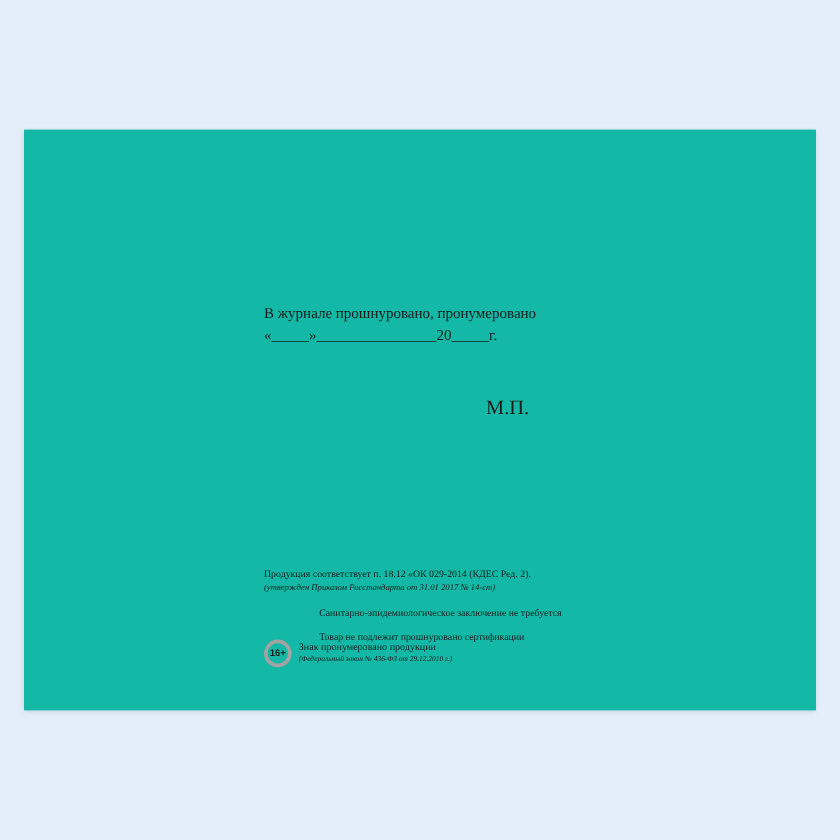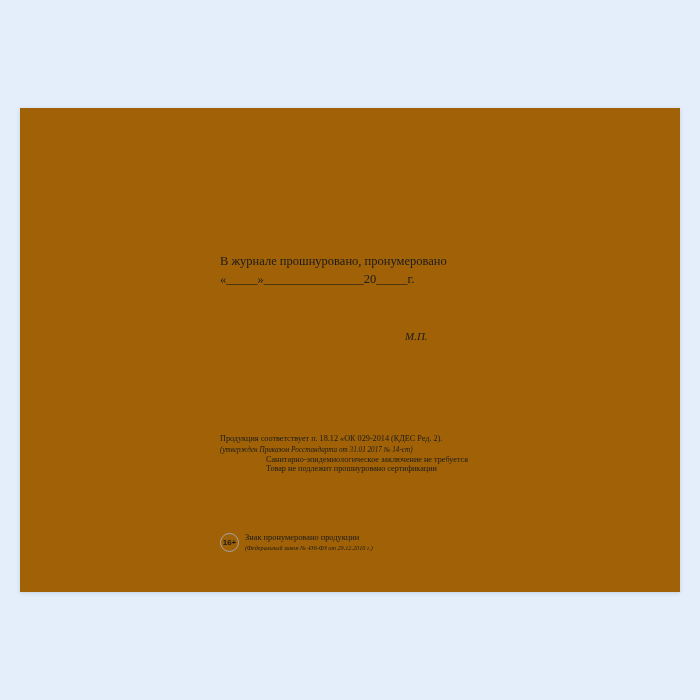--- a/index.html
+++ b/index.html
@@ -17,79 +17,80 @@
     position: relative;
     width: 700px;
     height: 700px;
   }
   #page {
     position: absolute;
     left: 20px;
     top: 108px;
     width: 660px;
     height: 484px;
-    background: #a16207;
+    background: #14b8a6;
     box-shadow: 0 1px 4px rgba(40, 70, 110, 0.18);
   }
   .block-signature {
     position: absolute;
     left: 200px;
     top: 145px;
     width: 290px;
     color: #1b1b1b;
     font-size: 12.5px;
     line-height: 1.42;
   }
   .block-signature .line {
     white-space: nowrap;
   }
   .mp {
     position: absolute;
     left: 385px;
     top: 222px;
-    font-size: 11px;
+    font-size: 17px;
     color: #1b1b1b;
-    font-style: italic;
   }
   .footer {
     position: absolute;
     left: 200px;
     top: 325px;
     width: 300px;
     color: #1b1b1b;
   }
   .footer .f-main {
     font-size: 8.2px;
     line-height: 1.45;
+    margin-top: 40px;
   }
   .footer .f-sub {
     font-size: 7.2px;
     line-height: 1.45;
   }
   .footer .f-italic {
     font-style: italic;
     font-size: 7.2px;
     line-height: 1.45;
   }
   .footer .f-gap {
+    margin-top: 11px;
     font-size: 8.2px;
     padding-left: 46px;
   }
   .age-row {
     position: absolute;
     left: 200px;
     top: 425px;
     display: flex;
     align-items: center;
     gap: 6px;
   }
   .age-badge {
     width: 17px;
     height: 17px;
-    border: 1px solid #a3a3a3;
+    border: 3px solid #a3a3a3;
     border-radius: 50%;
     display: flex;
     align-items: center;
     justify-content: center;
     font-size: 8px;
     font-weight: bold;
     color: #1b1b1b;
     font-family: "Liberation Sans", sans-serif;
     flex: 0 0 auto;
   }

